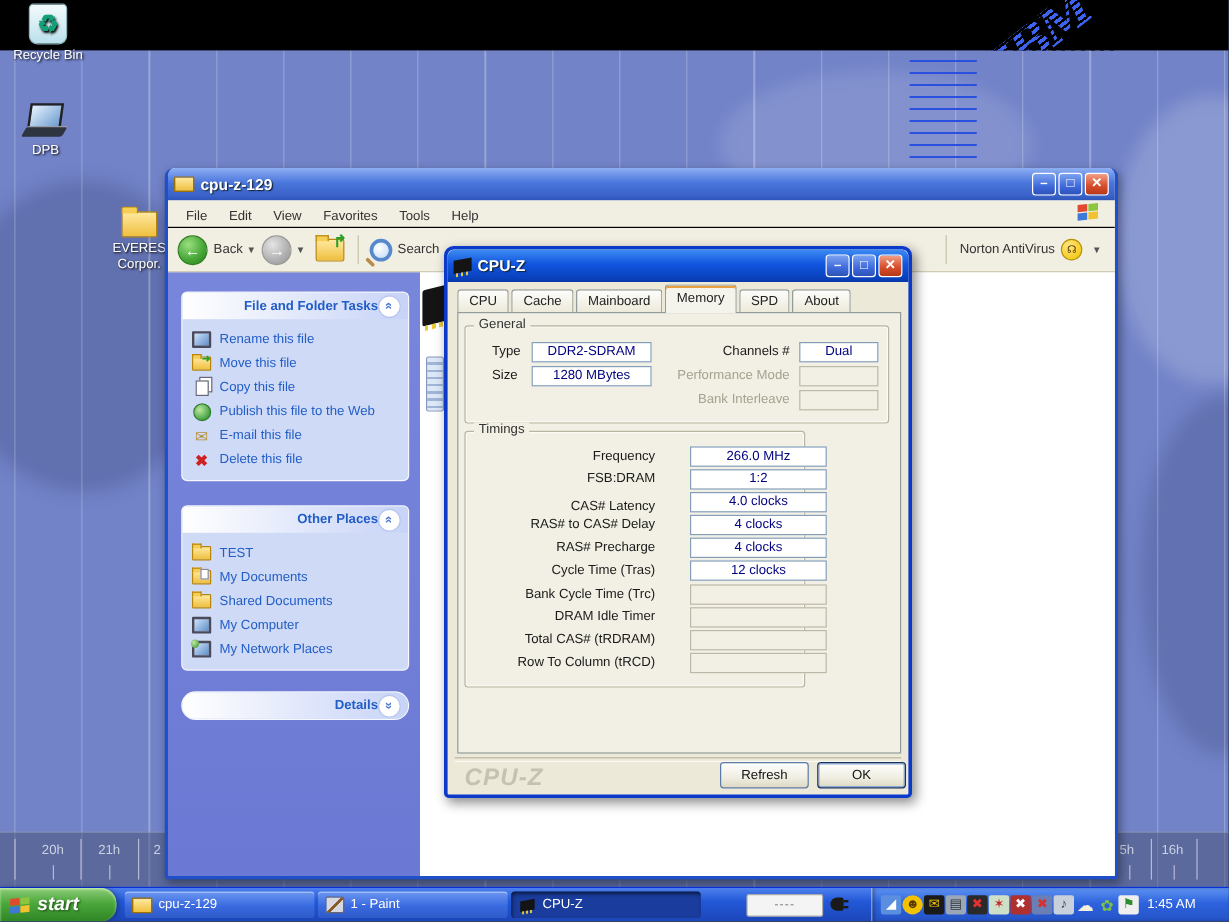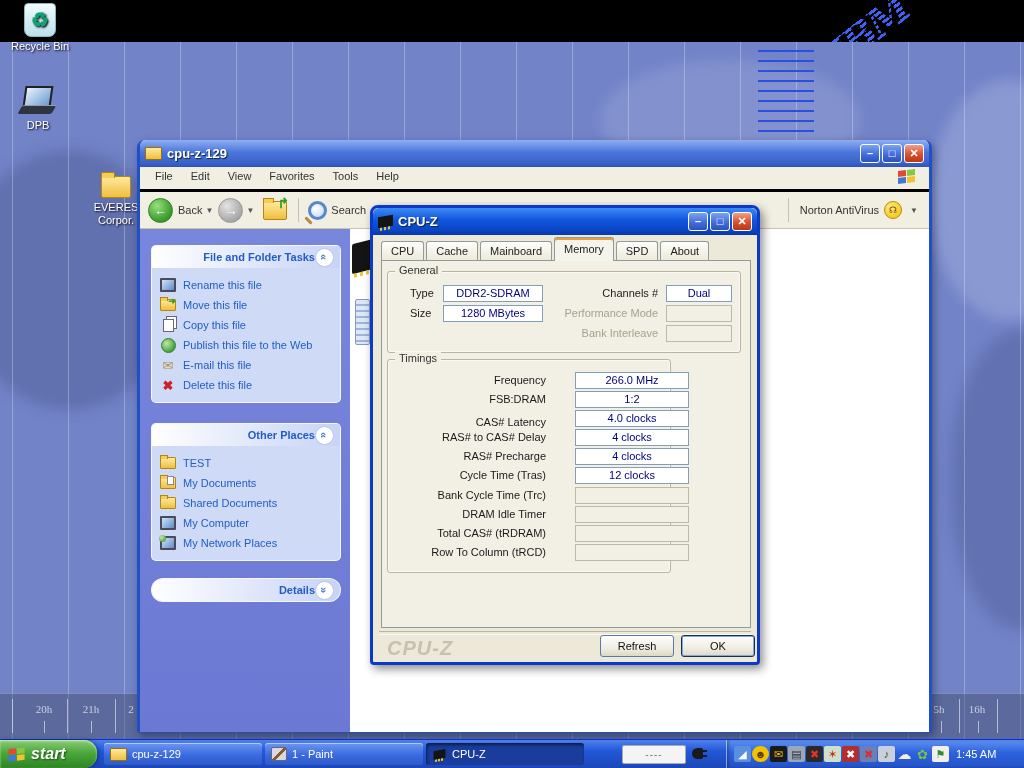--- a/index.html
+++ b/index.html
@@ -12,21 +12,21 @@
     background-position:12px 0;}
   .black-band{position:absolute;left:0;top:0;width:1024px;height:42px;background:#000;overflow:hidden;}
   .ibm{position:absolute;left:826px;top:-12px;width:140px;height:70px;transform:rotate(-38deg);
     font:italic 900 40px "DejaVu Serif",serif;color:#3E63F0;letter-spacing:-3px;}
   .ibm:after{content:"";position:absolute;inset:0;
     background:repeating-linear-gradient(180deg,transparent 0 3px,#000 3px 5px);}
   .hstripes{position:absolute;left:758px;top:50px;width:56px;height:82px;
     background:repeating-linear-gradient(180deg,#2B50E0 0 2px,transparent 2px 10px);}
   .tzband{position:absolute;left:0;top:693px;width:1024px;height:45px;
     background:rgba(60,68,98,.42);border-top:1px solid rgba(255,255,255,.25);}
-  .tzlabel{position:absolute;top:9px;color:#CBD1E2;font-size:11px;transform:translateX(-50%);font-family:Liberation Serif, serif;}
+  .tzlabel{position:absolute;top:9px;color:#CBD1E2;font-size:11px;transform:translateX(-50%);}
   .tztick{position:absolute;top:27px;width:1px;height:12px;background:rgba(255,255,255,.55);}
   
   .dicon{position:absolute;width:76px;text-align:center;color:#fff;font-size:11px;
     text-shadow:1px 1px 2px #000;}
   .dicon .art{display:flex;justify-content:center;align-items:flex-end;height:34px;margin-bottom:3px;}
   .bin{width:30px;height:32px;border-radius:4px 4px 7px 7px;border:1px solid #8FB6BE;
     background:linear-gradient(#F2FBFD,#BCE0EC);display:flex;align-items:center;justify-content:center;
     color:#12A078;font-size:20px;font-weight:bold;}
   .laptop{position:relative;width:36px;height:30px;}
   .laptop .scr{position:absolute;left:4px;top:0;width:24px;height:17px;border:2px solid #222;
@@ -42,22 +42,22 @@
   .win{position:absolute;left:137px;top:140px;width:795px;height:593px;box-sizing:border-box;
     border:3px solid #2050C8;border-top:0;border-radius:8px 8px 4px 4px;
     background:#F1EEE2;box-shadow:2px 3px 8px rgba(0,0,0,.35);}
   .tbar{height:27px;border-radius:6px 6px 0 0;display:flex;align-items:center;padding:0 5px;
     background:linear-gradient(#8FAEF2,#4A76DC 45%,#3A62C8 85%,#2E54B8);color:#fff;}
   .tbar .ttl{font-size:13px;font-weight:bold;margin-left:5px;flex:1;text-shadow:1px 1px 1px #123;}
   .wbtn{width:20px;height:19px;margin-left:2px;border-radius:3px;border:1px solid #fff;
     display:flex;align-items:center;justify-content:center;color:#fff;font-size:11px;font-weight:bold;
     background:linear-gradient(#7CA2F0,#3E6ADC 60%,#2E52B8);box-sizing:border-box;line-height:1;}
   .wbtn.close{background:linear-gradient(#F0A088,#D8502E 55%,#B83818);}
-  .menubar{height:22px;background:#F1EEE2;border-bottom:3px solid #000000;display:flex;
-    align-items:flex-start;padding-left:6px;position:relative;}
+  .menubar{height:22px;background:#F1EEE2;border-bottom:1px solid #000000;display:flex;
+    align-items:flex-end;padding-left:6px;position:relative;}
   .menubar span.mi{font-size:11px;color:#333;padding:3px 9px;}
   .winflag{display:inline-grid;grid-template-columns:8px 8px;grid-template-rows:6px 6px;gap:1px;
     transform:skewY(-6deg);position:absolute;right:14px;top:3px;}
   .winflag i{display:block;}
   .winflag i:nth-child(1){background:#E04A30;}.winflag i:nth-child(2){background:#8CC63E;}
   .winflag i:nth-child(3){background:#3E78D8;}.winflag i:nth-child(4){background:#F2C230;}
   .toolbar{height:36px;background:#F1EEE2;border-bottom:1px solid #C9C3AB;display:flex;
     align-items:center;padding-left:8px;position:relative;font-size:11px;color:#333;}
   .navball{width:23px;height:23px;border-radius:50%;display:flex;align-items:center;justify-content:center;
     color:#fff;font-weight:bold;font-size:13px;

